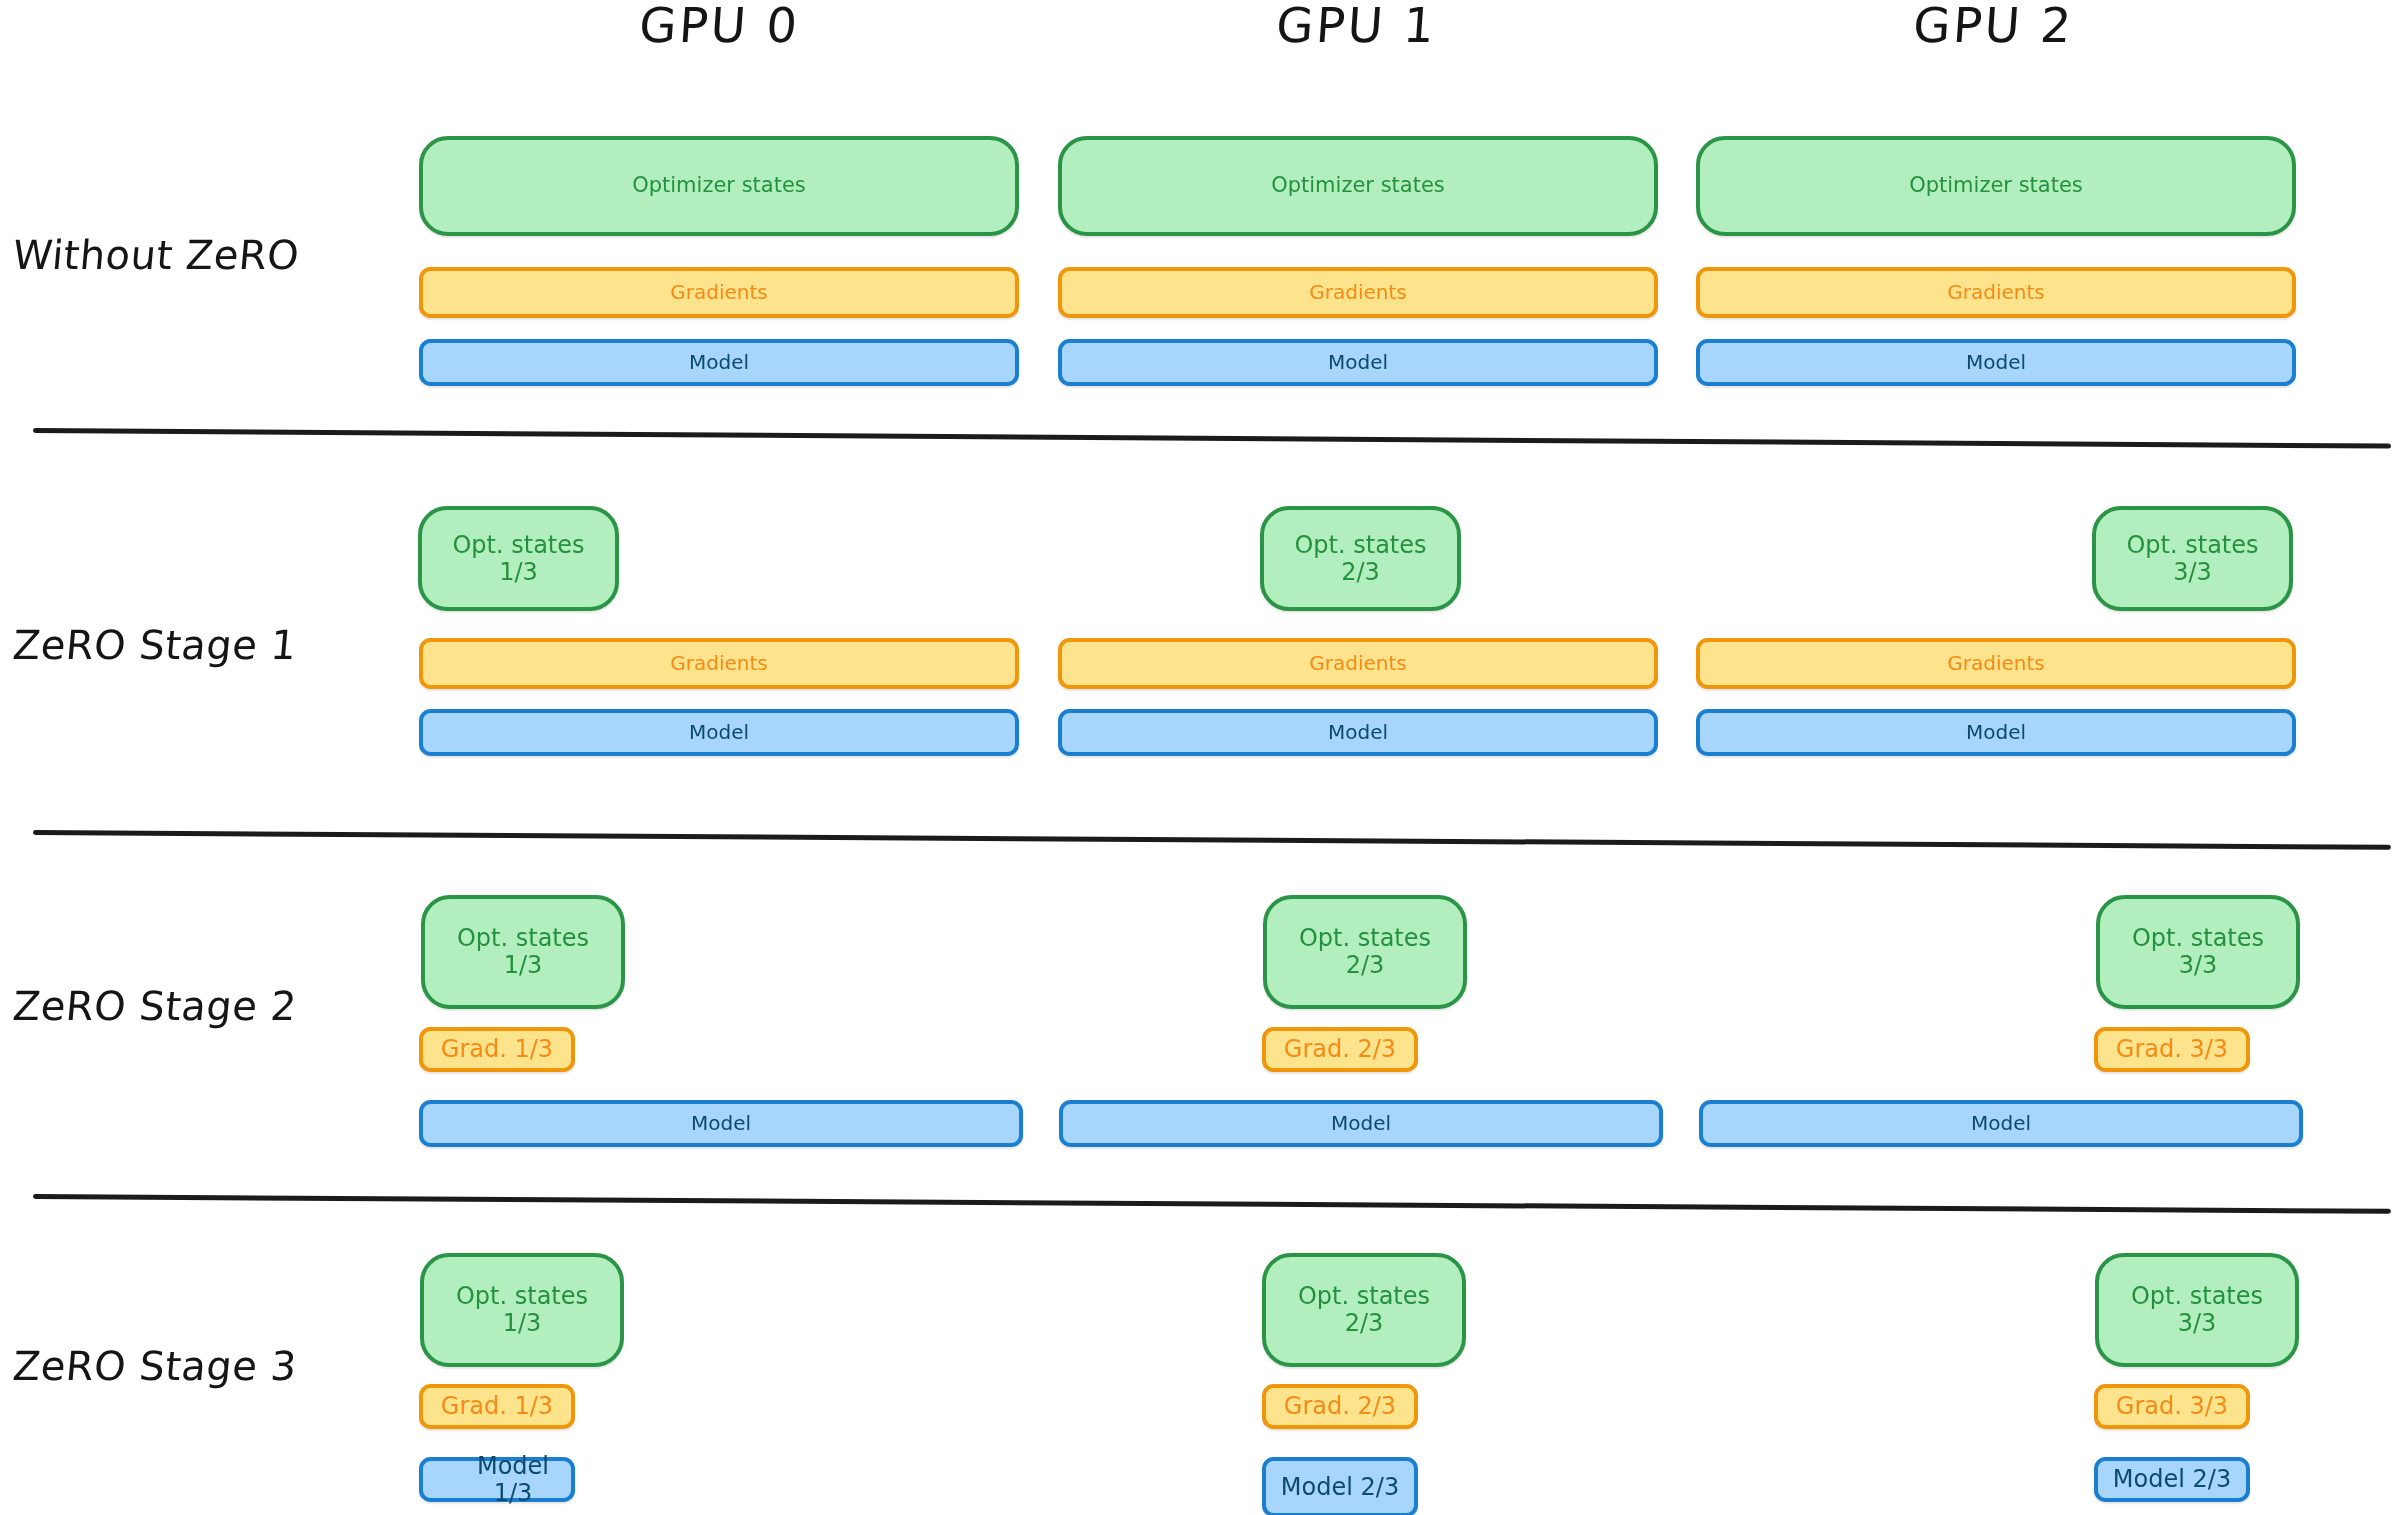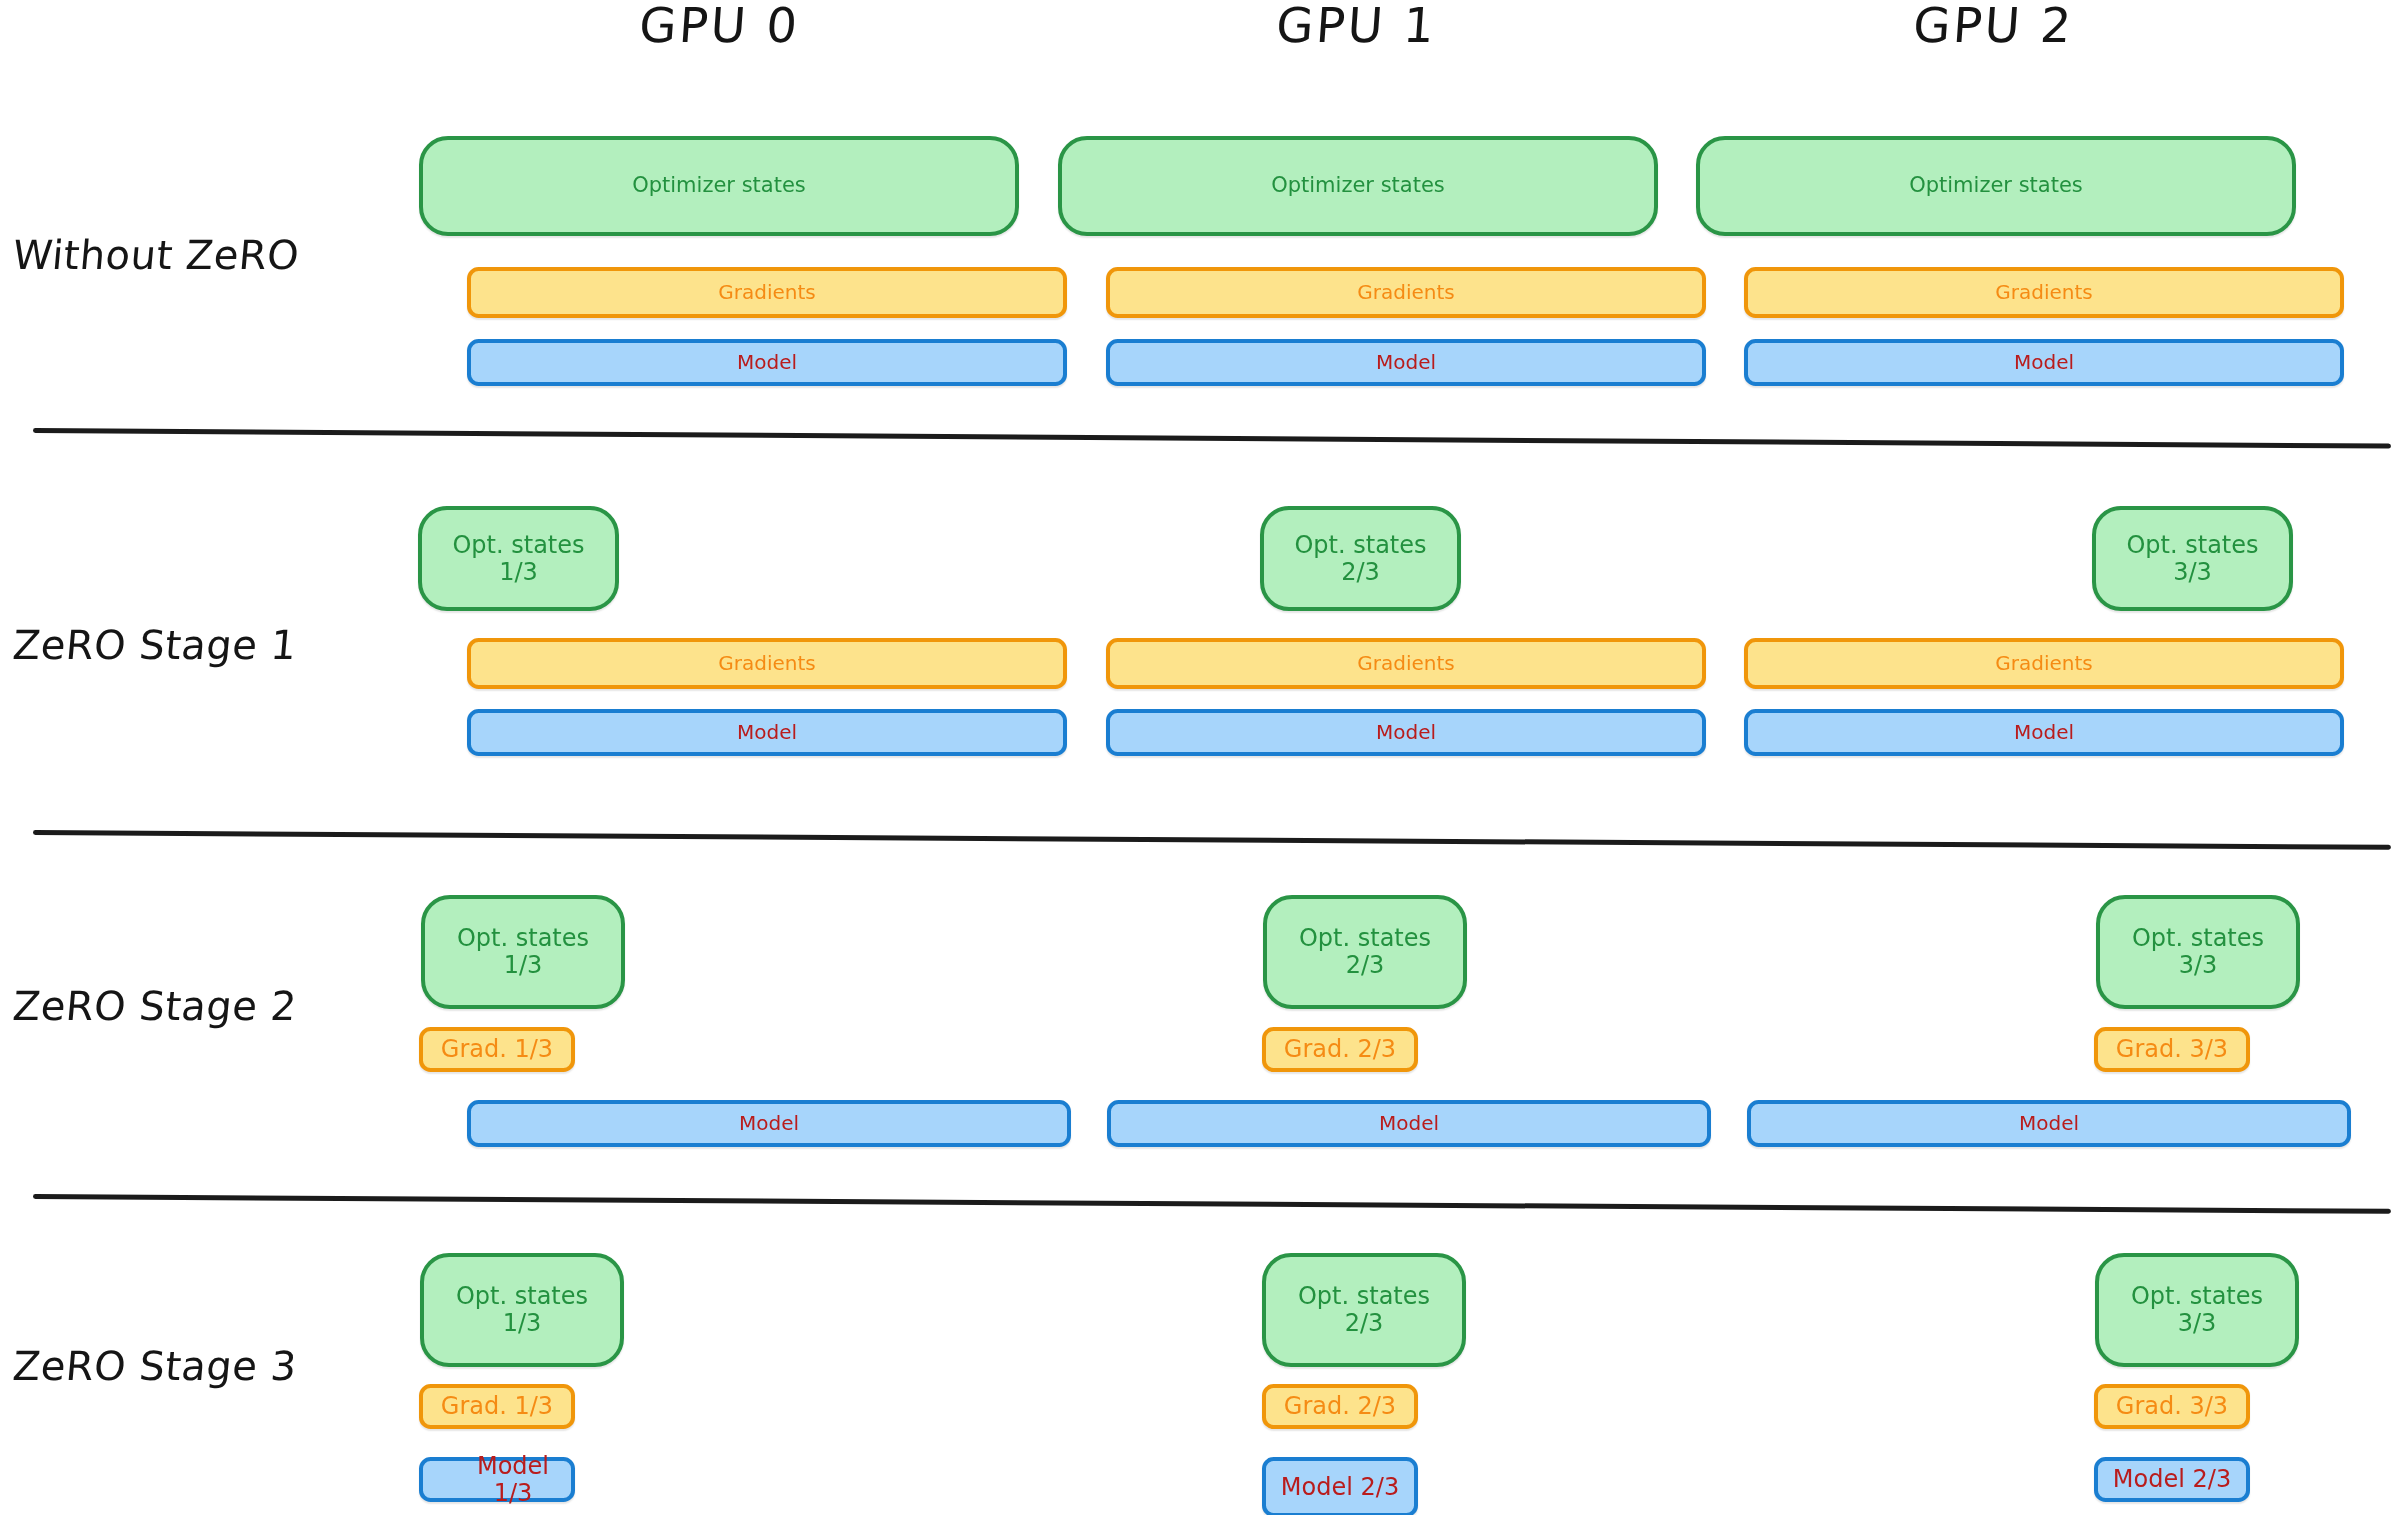--- a/index.html
+++ b/index.html
@@ -64,24 +64,24 @@
     border-width:4.2px;
     border-style:solid;
     font-family:"DejaVu Sans", sans-serif;
     font-weight:400;
     line-height:1.12;
     white-space:pre-line;
     box-shadow:0 1.6px 1.6px rgba(0,0,0,.10);
   }
   .green{background:#b3efbe;border-color:#2a9546;color:#23913f;border-radius:29px;}
   .yellow{background:#fde38c;border-color:#f0960a;color:#f58b14;}
-  .blue{background:#a7d5fb;border-color:#1a7ed1;color:#b91c1c;}
+  .blue{background:#a7d5fb;border-color:#1a7ed1;color:#0c4a6e;}
 
   .fs-big{font-size:21px;}
-  .fs-mid{font-size:20px;margin-left:48px;}
+  .fs-mid{font-size:20px;}
   .fs-sm{font-size:24px;}
 </style>
 </head>
 <body>
 
 <div class="canvas">
 
   <div class="gpu-header-row">
     <div class="gpu-header gpu0">GPU 0</div>
     <div class="gpu-header gpu1">GPU 1</div>

